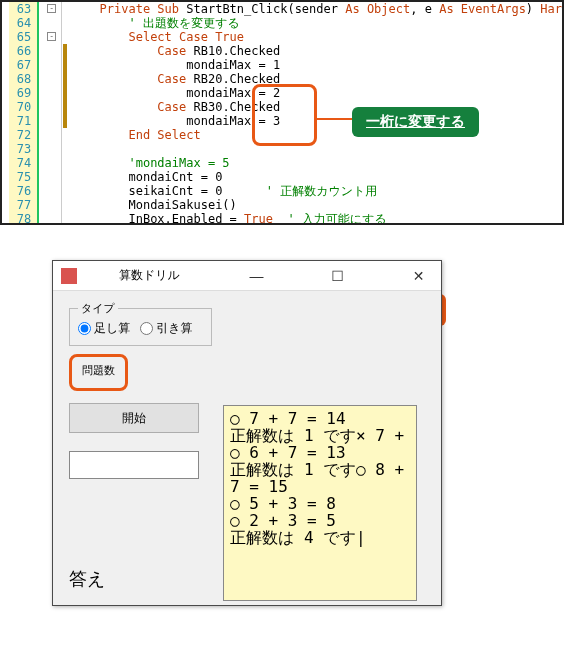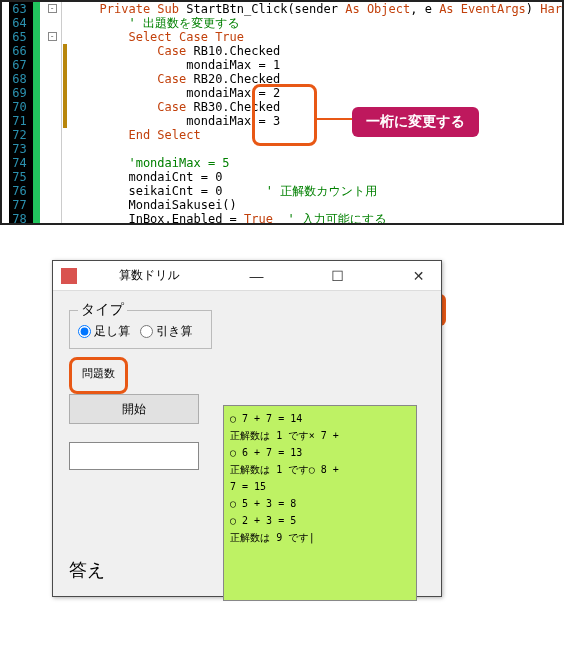--- a/index.html
+++ b/index.html
@@ -18,22 +18,22 @@
     height: 225px;
     overflow: hidden;
     background: #fff;
   }
   .editor-inner { display: flex; font-size: 12px; line-height: 14px; }
   .gutter-ln {
     width: 34px;
     text-align: right;
     padding-right: 6px;
     color: #2b91af;
-    background: #000000;
-    border-right: 7px solid #22c55e;
+    background: #fef9c3;
+    border-right: 2px solid #22c55e;
     margin-left: 7px;
   }
   .gutter-ln div { height: 14px; }
   .gutter-fold {
     width: 26px;
     background: #fff;
     border-right: 1px solid #ccc;
     position: relative;
   }
   .fold-box {
@@ -69,27 +69,28 @@
     width: 65px;
     height: 62px;
     border: 3px solid #e85815;
     border-radius: 8px;
     background: transparent;
   }
   .editor-callout-label {
     position: absolute;
     top: 105px;
     left: 350px;
-    background: #be185d;
+    background: #15803d;
     color: #fff;
     font-size: 14px;
     font-family: "Meiryo", sans-serif;
     font-weight: bold;
     padding: 6px 14px;
     border-radius: 6px;
+    text-decoration: underline;
   }
   .conn1 {
     position: absolute;
     top: 116px;
     left: 315px;
     width: 35px;
     height: 2px;
     background: #e85815;
   }
 
@@ -129,61 +130,62 @@
   }
 
   .form-body { padding: 10px 16px 14px 16px; position: relative; }
 
   fieldset {
     border: 1px solid #bbb;
     padding: 4px 8px 8px 8px;
     margin-bottom: 8px;
     display: inline-block;
   }
-  legend { font-size: 14px; padding: 0 3px; }
+  legend { font-size: 11px; padding: 0 3px; }
   .radio-row label { margin-right: 10px; font-size: 12px; }
   .radio-row input { margin-right: 3px; vertical-align: middle; }
 
   .qcount-box {
     border: 3px solid #e85815;
     border-radius: 8px;
     padding: 6px 10px;
     display: inline-block;
   }
 
   .start-btn {
     width: 130px;
     height: 30px;
     background: #e1e1e1;
     border: 1px solid #adadad;
     font-family: inherit;
     font-size: 12px;
     display: block;
+    margin-top: 12px;
   }
   .text-input {
     width: 130px;
     height: 28px;
     border: 1px solid #888;
     background: #fff;
     display: block;
     margin-top: 18px;
     padding: 2px 4px;
     font-family: inherit;
   }
 
   .result-box {
     position: absolute;
     top: 114px;
     left: 170px;
     width: 194px;
     height: 196px;
     border: 1px solid #888;
-    background: #bef264;
+    background: #fef9c3;
     padding: 4px 6px;
-    font-size: 10px;
+    font-size: 16px;
     line-height: 17px;
     font-family: "MS Gothic", monospace;
     overflow-y: scroll;
   }
 
   .answer-label {
     margin-top: 88px;
     font-size: 18px;
     font-family: "MS Mincho", serif;
   }
@@ -288,18 +290,18 @@
     <input class="text-input" type="text" style="">
 
     <div class="result-box" id="result-box">
         <div>○ 7 + 7 = 14</div>
         <div>正解数は 1 です× 7 +</div>
         <div>○ 6 + 7 = 13</div>
         <div>正解数は 1 です○ 8 +</div>
         <div>7 = 15</div>
         <div>○ 5 + 3 = 8</div>
         <div>○ 2 + 3 = 5</div>
-        <div>正解数は 9 です|</div>
+        <div>正解数は 4 です|</div>
       </div>
 
     <div class="answer-label">答え</div>
   </div>
 </div>
 
 </body></html>

